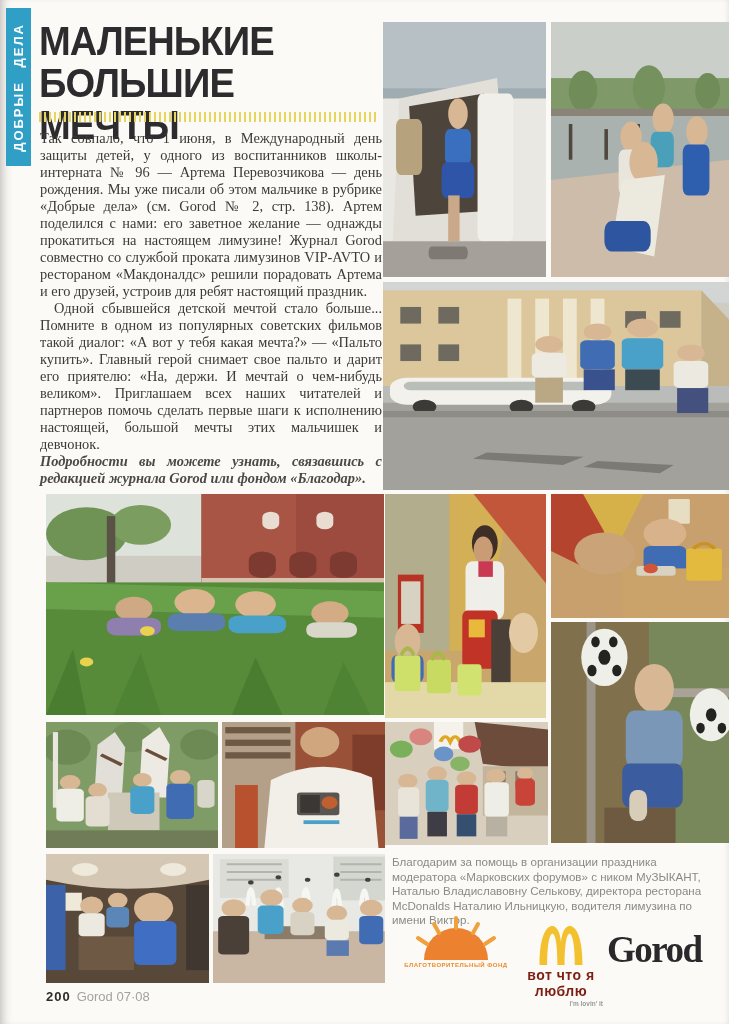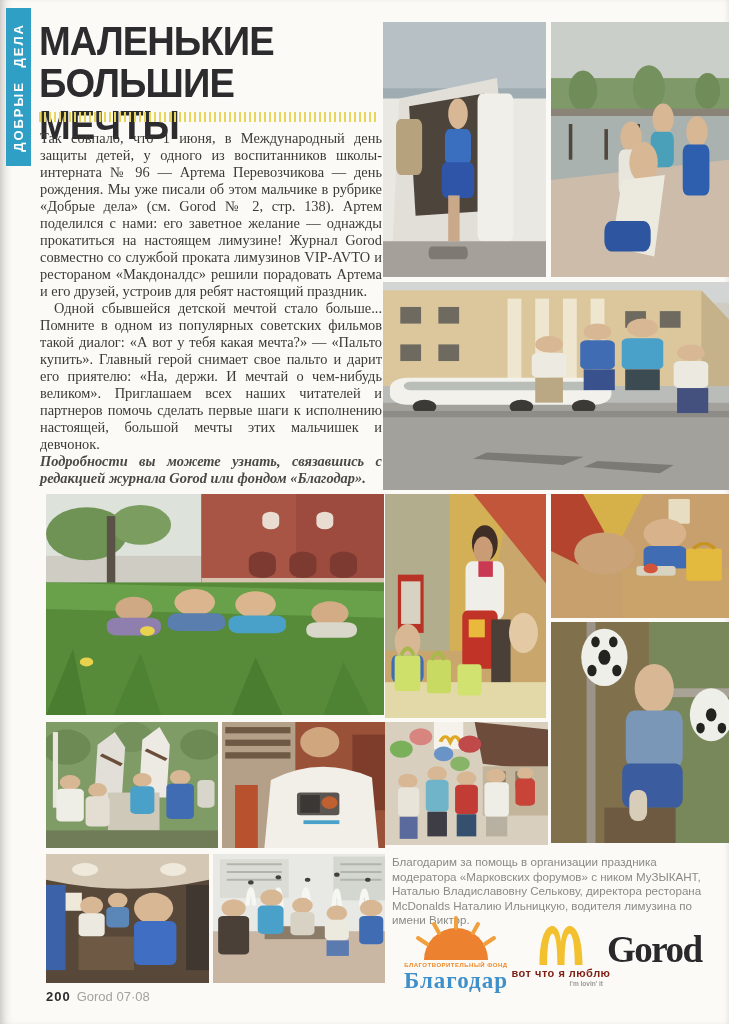--- a/index.html
+++ b/index.html
@@ -30,21 +30,21 @@
   
   .caption{position:absolute;left:392px;top:855px;width:332px;color:#8b8b86;
        font-family:"Liberation Sans",sans-serif;font-size:11.6px;line-height:14.5px;}
   .logo-blagodar{position:absolute;left:398px;top:916px;width:116px;height:86px;text-align:center;}
   .logo-blagodar .fund{display:block;color:#ee8a2a;font-family:"Liberation Sans",sans-serif;
        font-weight:bold;font-size:6px;letter-spacing:.5px;margin-top:-4px;}
   .logo-blagodar .name{display:block;color:#3f8fca;font-family:"Liberation Serif",serif;
        font-weight:bold;font-size:23px;letter-spacing:1px;margin-top:0;}
   .logo-mcd{position:absolute;left:505px;top:922px;width:112px;height:78px;text-align:center;}
   .logo-mcd .ru{display:block;color:#7e1f14;font-family:"Liberation Sans",sans-serif;
-       font-weight:bold;font-size:11px;letter-spacing:.5px;margin-top:1px;}
+       font-weight:bold;font-size:14px;letter-spacing:.5px;margin-top:1px;}
   .logo-mcd .en{display:block;color:#9a9a96;font-family:"Liberation Sans",sans-serif;
        font-weight:bold;font-size:6.5px;text-align:right;padding-right:14px;margin-top:1px;}
   .logo-gorod{position:absolute;left:607px;top:928px;width:110px;height:48px;
        font-family:Liberation Serif, serif;font-weight:bold;font-size:37px;
        letter-spacing:-1.5px;color:#29292c;}
   
   .footer{position:absolute;left:46px;top:989px;font-family:"Liberation Sans",sans-serif;font-size:13px;}
   .footer .num{font-weight:bold;color:#2c2c2c;letter-spacing:1px;}
   .footer .issue{color:#a3a29c;margin-left:6px;text-align:right;}
 </style>
@@ -374,21 +374,20 @@
       <path d="M18 44 A32 32 0 0 1 82 44 Z" fill="#ec8230"></path>
       <g stroke="#f0a03c" stroke-width="4" stroke-linecap="round">
         <line x1="50" y1="2" x2="50" y2="12"></line>
           <line x1="28" y1="8" x2="33" y2="17"></line>
           <line x1="72" y1="8" x2="67" y2="17"></line>
         <line x1="12" y1="22" x2="21" y2="28"></line>
           <line x1="88" y1="22" x2="79" y2="28"></line>
       </g>
     </svg>
     <span class="fund">БЛАГОТВОРИТЕЛЬНЫЙ ФОНД</span>
-    <span class="name">Благодар</span>
   </div>
 
   <div class="logo-mcd">
     <svg width="52" height="44" viewBox="0 0 100 86" style="display:block;margin:0 auto;">
       <path d="M8 84 C8 26 22 8 33 8 C43 8 49 24 50 40 C51 24 57 8 67 8 C78 8 92 26 92 84 L77 84 C77 38 71 23 67 23 C61 23 57 42 57 84 L43 84 C43 42 39 23 33 23 C29 23 23 38 23 84 Z" fill="#f3c02f"></path>
     </svg>
     <span class="ru">вот что я люблю</span>
     <span class="en">i'm lovin' it</span>
   </div>
 

